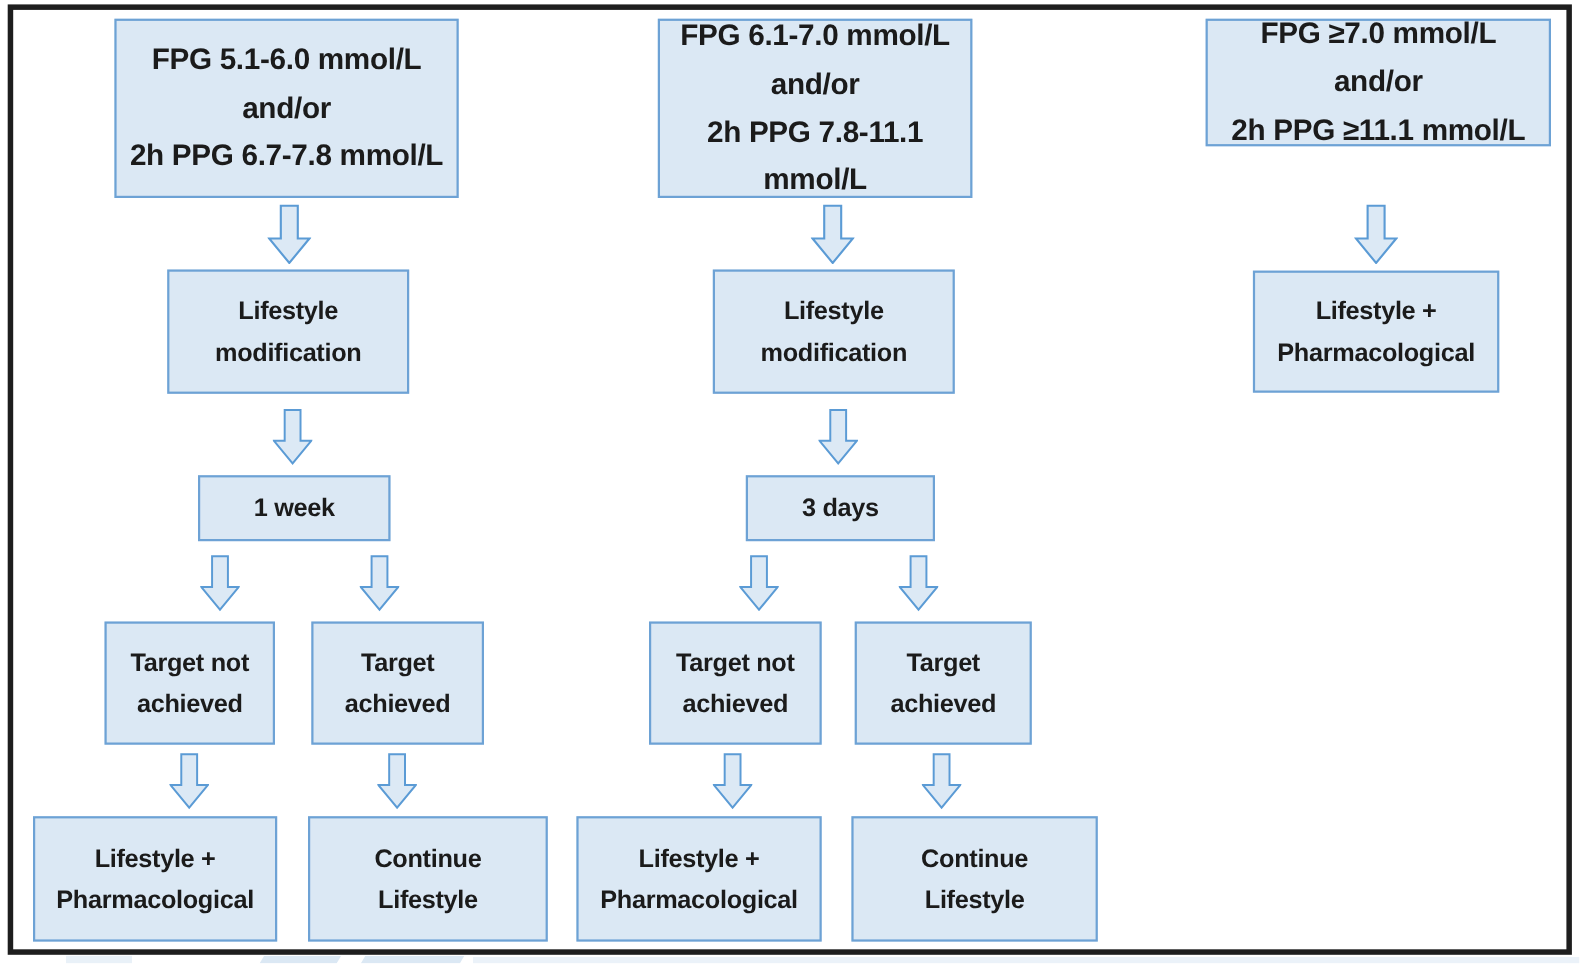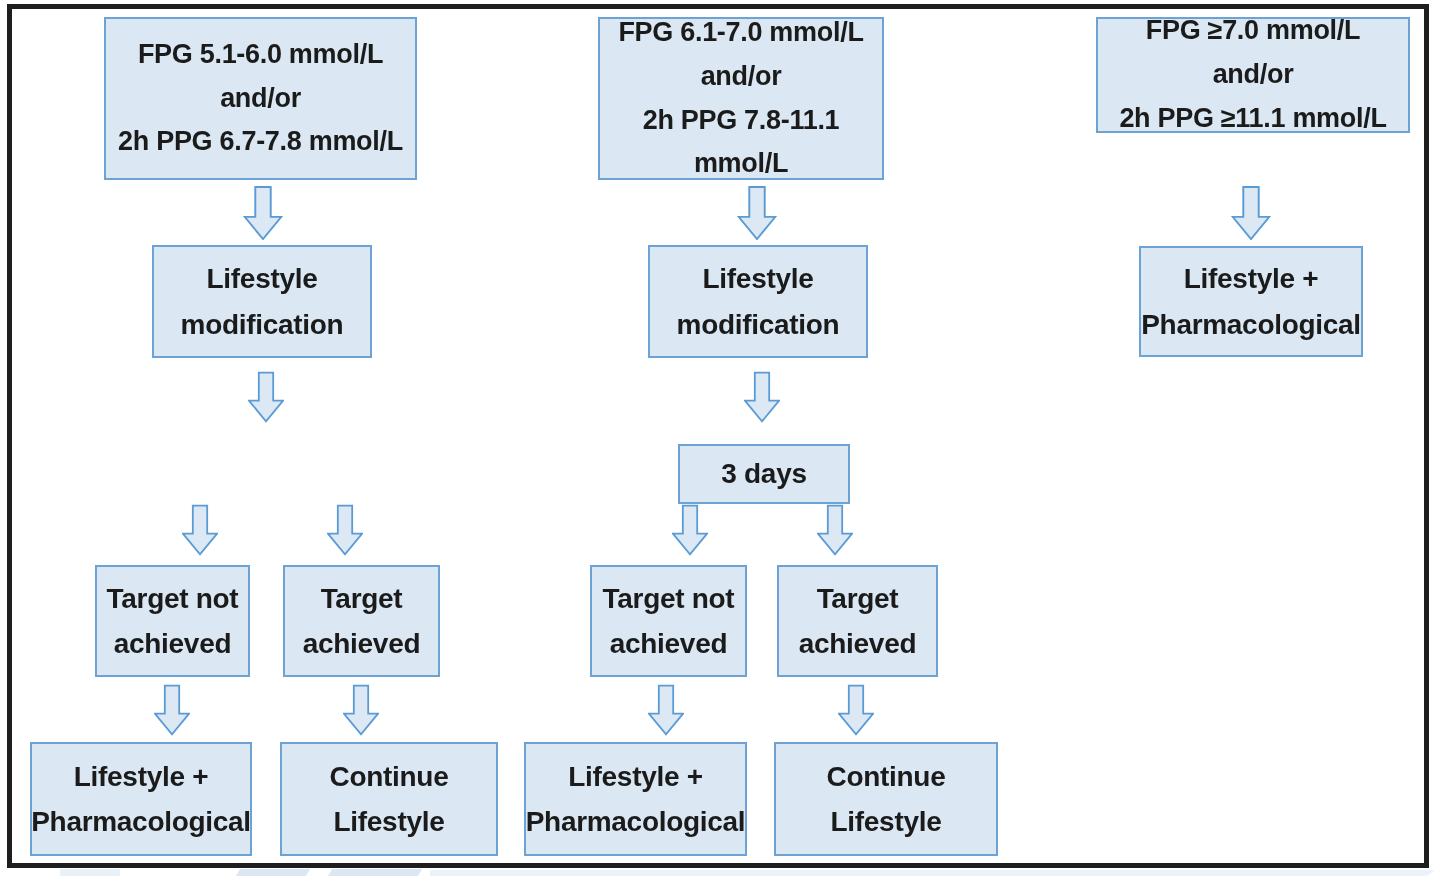--- a/index.html
+++ b/index.html
@@ -7,21 +7,20 @@
     padding: 0;
     background: #ffffff;
     font-family: "Liberation Sans", sans-serif;
   }
   #canvas {
     position: relative;
     width: 1436px;
     height: 876px;
     background: #ffffff;
     overflow: hidden;
-    border-radius: 13px;
   }
   #frame {
     position: absolute;
     left: 7px;
     top: 4px;
     width: 1412px;
     height: 854px;
     border: 5px solid var(--frame-border, #1e1e1e);
     background: #ffffff;
     box-sizing: content-box;
@@ -31,21 +30,21 @@
     background: var(--box-fill, #dbe8f4);
     border: 2px solid var(--box-border, #6da2d5);
     box-sizing: border-box;
     display: flex;
     align-items: center;
     justify-content: center;
     text-align: center;
     white-space: pre-line;
     font-weight: bold;
     color: var(--text-color, #1b1b1b);
-    font-size: 28px;
+    font-size: 23px;
     line-height: 1.62;
     letter-spacing: -0.3px;
     z-index: 2;
   }
   .node.criteria { font-size: 27px; }
   .arrow {
     position: absolute;
     z-index: 1;
     line-height: 0;
   }
@@ -92,20 +91,21 @@
 
   <div class="node" style="left:152px; top:245px; width:220px; height:113px;">Lifestyle
 modification</div>
 
   <div class="arrow" style="left:248px; top:368px;">
     <svg width="36" height="58" viewBox="0 0 40 56">
         <use href="#arrowshape"></use>
       </svg>
   </div>
 
+  <div class="node" style="left:180px; top:432px; width:175px; height:60px;">1 week</div>
 
   <div class="arrow" style="left:182px; top:502px;">
     <svg width="36" height="56" viewBox="0 0 40 56">
         <use href="#arrowshape"></use>
       </svg>
   </div>
   <div class="arrow" style="left:327px; top:502px;">
     <svg width="36" height="56" viewBox="0 0 40 56">
         <use href="#arrowshape"></use>
       </svg>
@@ -146,21 +146,21 @@
 
   <div class="node" style="left:648px; top:245px; width:220px; height:113px;">Lifestyle
 modification</div>
 
   <div class="arrow" style="left:744px; top:368px;">
     <svg width="36" height="58" viewBox="0 0 40 56">
         <use href="#arrowshape"></use>
       </svg>
   </div>
 
-  <div class="node" style="left:678px; top:432px; width:172px; height:60px;margin-top:12px;">3 days</div>
+  <div class="node" style="left:678px; top:432px; width:172px; height:60px;">3 days</div>
 
   <div class="arrow" style="left:672px; top:502px;">
     <svg width="36" height="56" viewBox="0 0 40 56">
         <use href="#arrowshape"></use>
       </svg>
   </div>
   <div class="arrow" style="left:817px; top:502px;">
     <svg width="36" height="56" viewBox="0 0 40 56">
         <use href="#arrowshape"></use>
       </svg>

